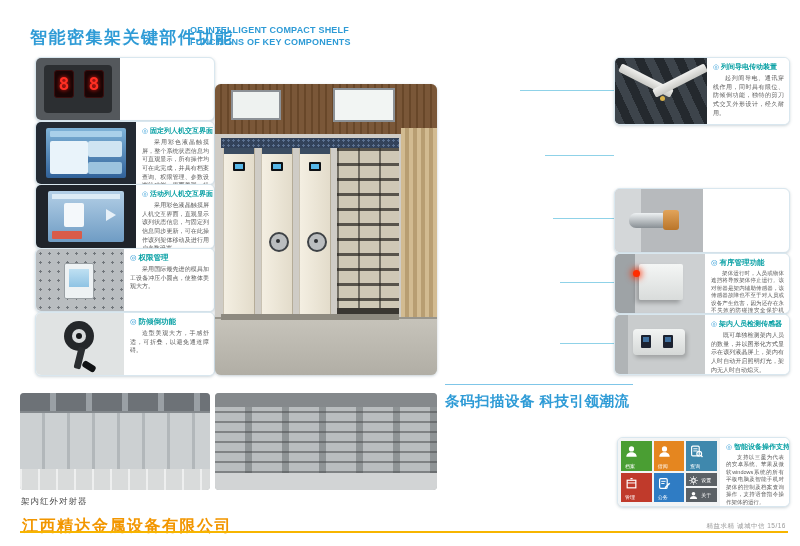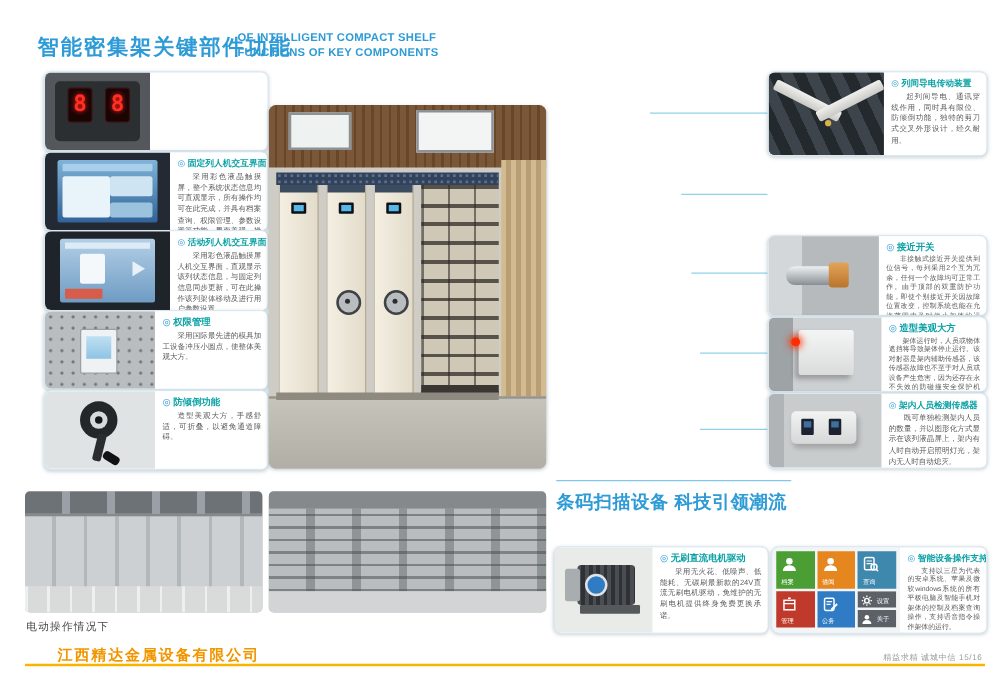--- a/index.html
+++ b/index.html
@@ -128,21 +128,21 @@
   .tile{position:relative;color:#fff;overflow:hidden;}
   .tile svg{position:absolute;left:4px;top:4px;width:13px;height:13px;}
   .tile .tl{position:absolute;left:4px;bottom:2px;font-size:5px;color:#fff;}
   .tile-split{display:flex;flex-direction:column;gap:2px;background:transparent!important;}
   .tile-split .half{position:relative;flex:1;background:#5b6166;color:#fff;}
   .tile-split .half svg{position:absolute;left:3px;top:3px;width:9px;height:9px;}
   .tile-split .half .tl{position:absolute;left:15px;top:4px;font-size:5px;}
 
   
   .footer-line{position:absolute;left:20px;top:531px;width:768px;height:2px;background:#f7b500;}
-  .company{position:absolute;left:46px;top:516px;font-size:12px;font-weight:bold;color:#f29600;letter-spacing:1.5px;}
+  .company{position:absolute;left:22px;top:516px;font-size:16px;font-weight:bold;color:#f29600;letter-spacing:1.5px;}
   .page-info{position:absolute;right:14px;top:522px;font-size:6.5px;color:#9a9a9a;letter-spacing:.5px;}
 </style>
 </head>
 <body>
 
 <div class="page">
 
   <div class="title-cn">智能密集架关键部件功能</div>
   <div class="title-en">
     <div>OF INTELLIGENT COMPACT SHELF</div>
@@ -270,33 +270,29 @@
       <div class="desc">起列间导电、通讯穿线作用，同时具有限位、防倾倒功能，独特的剪刀式交叉外形设计，经久耐用。</div>
     </div>
   </div>
 
 
   <div class="card" style="left:614px;top:188px;width:174px;height:63px">
     <div class="photo ph-prox" style="width:88px">
       <span class="cyl"></span>
       <span class="cap"></span>
     </div>
-    <div class="txt">
-      <div class="label">接近开关</div>
-      <div class="desc" style="font-size:5.5px;line-height:1.35">非接触式接近开关提供到位信号，每列采用2个互为冗余，任何一个故障均可正常工作。由于顶部的双重防护功能，即使个别接近开关因故障位置改变，控制系统也能在允许范围内及时停止架体的运行。</div>
-    </div>
   </div>
 
   <div class="card" style="left:614px;top:253px;width:174px;height:59px">
     <div class="photo ph-ir" style="width:90px">
       <span class="box"></span>
       <span class="dot"></span>
     </div>
     <div class="txt">
-      <div class="label">造型美观大方</div>
+      <div class="label">有序管理功能</div>
       <div class="desc" style="font-size:5.5px;line-height:1.35">架体运行时，人员或物体遮挡将导致架体停止运行。该对射器是架内辅助传感器，该传感器故障也不至于对人员或设备产生危害，因为还存在永不失效的防碰撞安全保护机制。</div>
     </div>
   </div>
 
   <div class="card" style="left:614px;top:314px;width:174px;height:59px">
     <div class="photo ph-psensor" style="width:90px">
       <span class="box"></span>
       <span class="s1">
           <i></i>
         </span>
@@ -314,37 +310,25 @@
   <div class="ss1">
     <div class="ceil"></div>
     <div class="units"></div>
     <div class="floor"></div>
   </div>
   <div class="ss2">
     <div class="ceil"></div>
     <div class="racks"></div>
     <div class="floor"></div>
   </div>
-  <div class="caption">电动操作情况下</div>
+  <div class="caption">架内红外对射器</div>
 
   <div class="slogan-rule"></div>
   <div class="slogan">条码扫描设备 科技引领潮流</div>
 
-  <div class="card" style="left:443px;top:437px;width:170px;height:68px">
-    <div class="photo ph-motor" style="width:78px">
-      <span class="body"></span>
-      <span class="cap"></span>
-      <span class="disc"></span>
-      <span class="base"></span>
-    </div>
-    <div class="txt">
-      <div class="label">无刷直流电机驱动</div>
-      <div class="desc">采用无火花、低噪声、低能耗、无碳刷最新款的24V直流无刷电机驱动，免维护的无刷电机提供终身免费更换承诺。</div>
-    </div>
-  </div>
 
   <div class="card" style="left:617px;top:437px;width:171px;height:68px">
     <div class="photo" style="width:102px;background:#f2f4f5">
       <div class="tiles">
         <div class="tile" style="background:#4a9e33">
           <svg viewBox="0 0 10 10">
               <circle cx="5" cy="3" r="2" fill="#fff"></circle>
               <path d="M1 9c0-2.2 1.8-3.5 4-3.5S9 6.8 9 9z" fill="#fff"></path>
             </svg>
           <span class="tl">档案</span>

